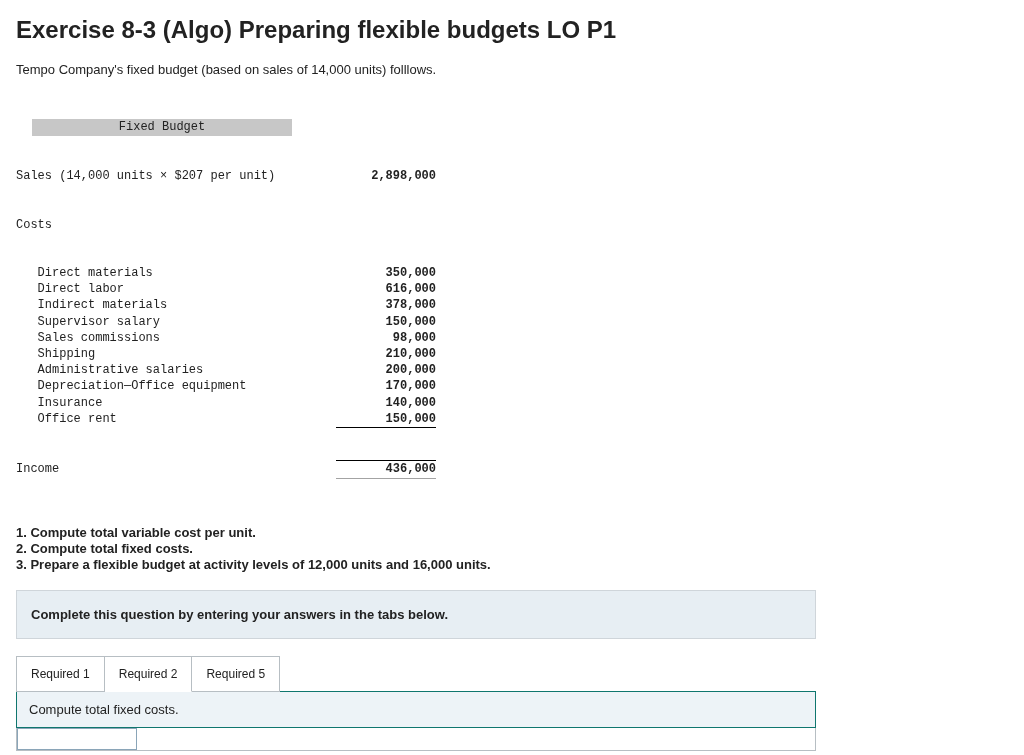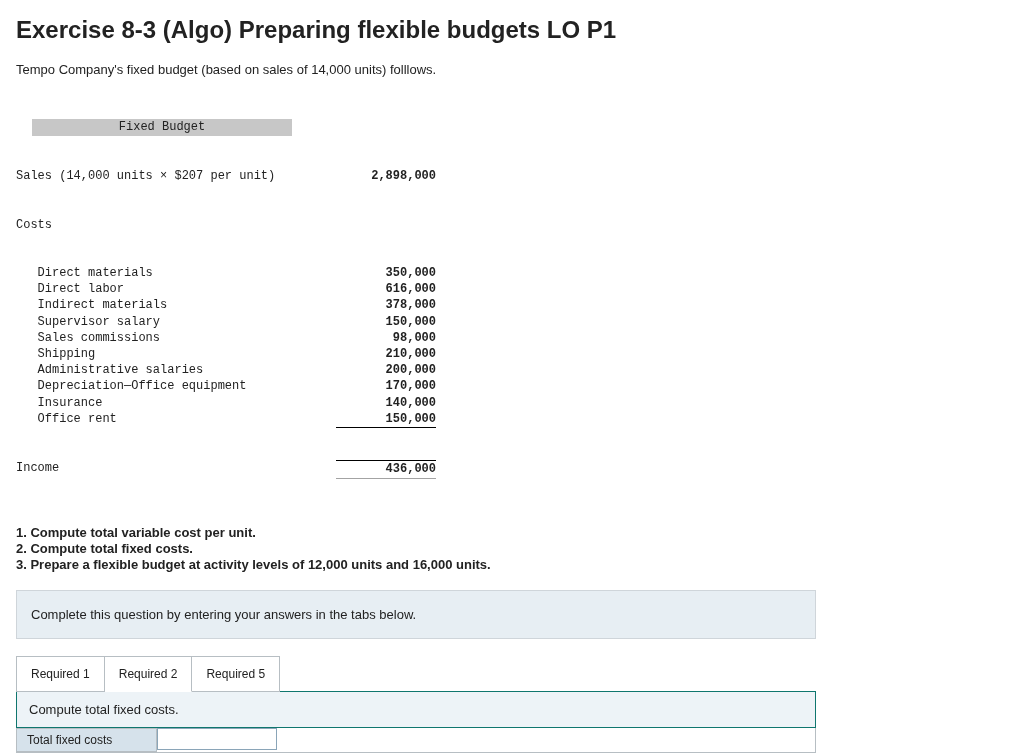--- a/index.html
+++ b/index.html
@@ -33,35 +33,36 @@
   }
   .budget .header-row {
     background: #c7c7c7;
     display: block;
     text-align: center;
     width: 260px;
     margin-left: 16px;
   }
   .budget .row {
     display: flex;
+    align-items: center;
   }
   .budget .label { width: 320px; }
   .budget .val { width: 100px; text-align: right; font-weight: bold; }
   .budget .total-line { border-top: 1px solid #000; border-bottom: 1px solid #a3a3a3; }
   .tasks {
     font-size: 13px;
     margin: 6px 0 18px 0;
   }
   .tasks div { margin: 1px 0; }
   .qbox-outer { width: 800px; }
   .qprompt {
     background: #e7eef3;
     border: 1px solid #cfd5da;
     padding: 16px 14px;
-    font-weight: normal;
+    font-weight: bold;
     font-size: 13px;
     margin-bottom: 16px;
   }
   .tabs {
     display: flex;
     gap: 0;
   }
   .tab {
     border: 1px solid #b7bec3;
     background: #fff;
@@ -146,18 +147,17 @@
 
   <div class="tabs">
     <div class="tab">Required 1</div>
     <div class="tab active">Required 2</div>
     <div class="tab">Required 5</div>
   </div>
 
   <div class="panel-head">Compute total fixed costs.</div>
   <div class="panel-body">
     <div class="answer-row">
-      <div class="answer-label">Total fixed costs</div>
       <input class="answer-input" type="text" value="" style="">
     </div>
   </div>
 
 </div>
 
 </body></html>

